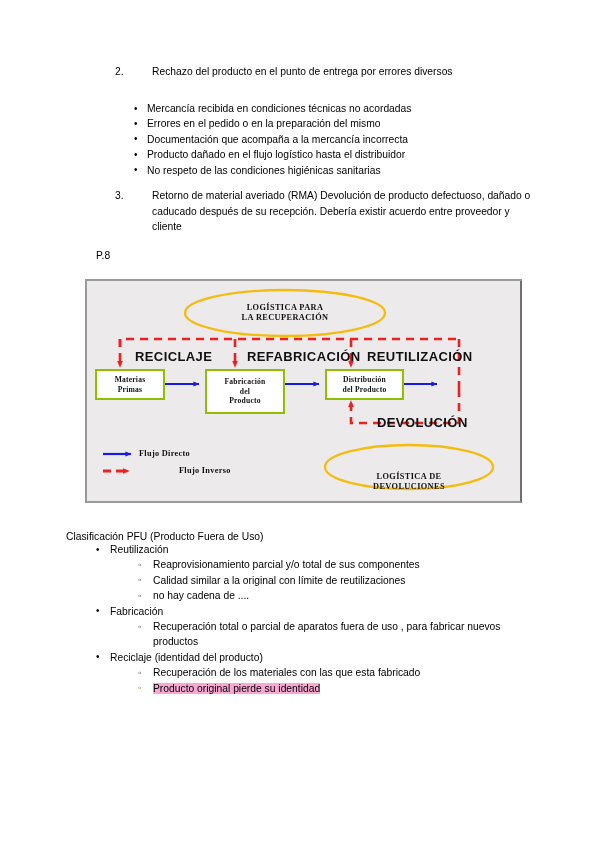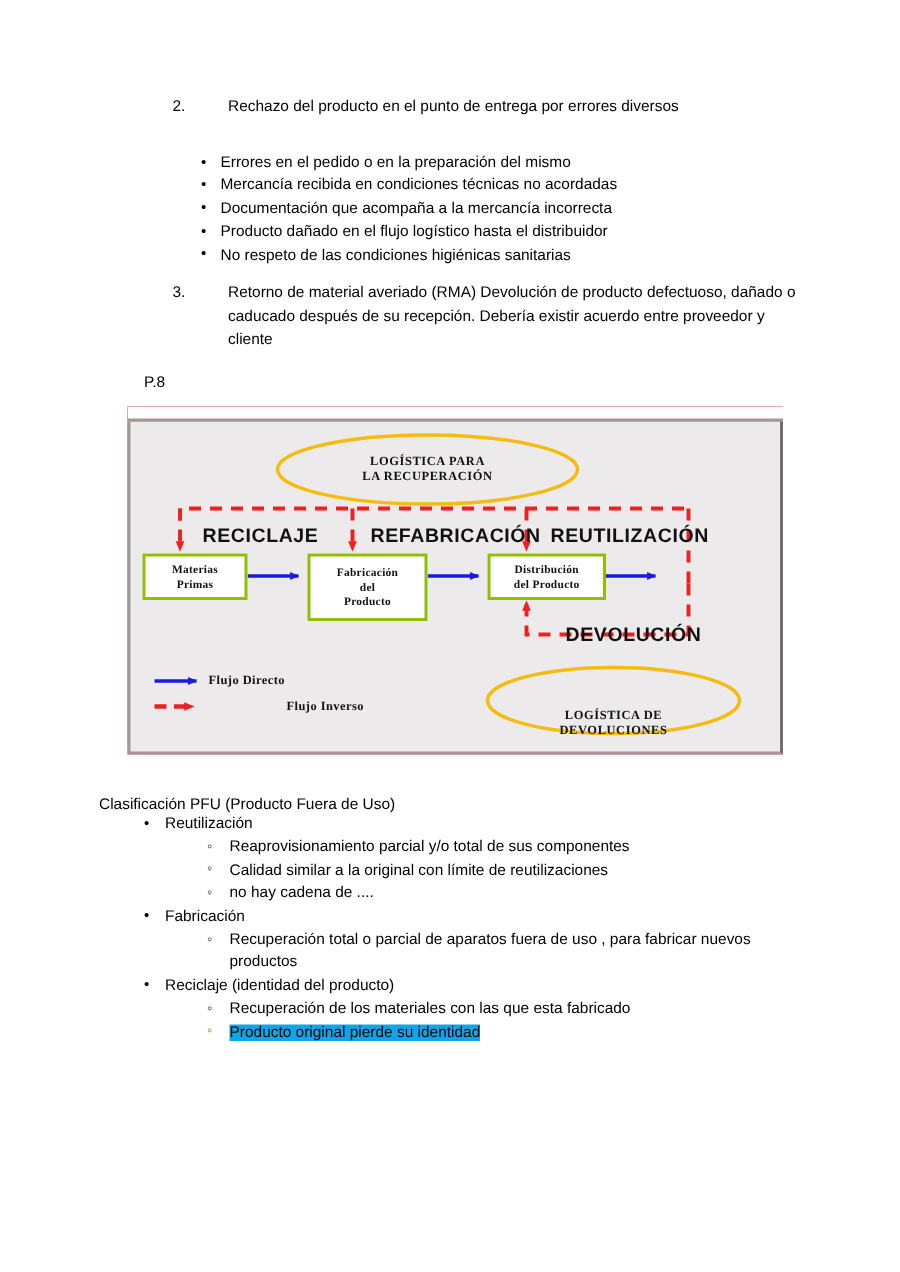--- a/index.html
+++ b/index.html
@@ -92,21 +92,21 @@
     position: absolute;
     left: 0px;
     top: -0.5px;
     font-size: 10px;
     color: #333;
   }
   .cls-list .lvl2.wrap {
     padding-right: 10px;
   }
   .hl {
-    background: #0ea5e9;
+    background: #f9a8d4;
   }
   .hl-row::before {
     color: #8a8a20 !important;
   }
 
   
   .diagram-wrap {
     position: absolute;
     left: 85px;
     top: 271px;
@@ -212,22 +212,22 @@
 <body>
 
 <div class="page">
 
   <div class="numitem" style="left:115px; top:64px; width:420px;">
     <span class="num">2.</span>
     <span class="body">Rechazo del producto en el punto de entrega por errores diversos</span>
   </div>
 
   <div class="bullist" style="left:133px; top:101px;">
+    <div class="li">Mercancía recibida en condiciones técnicas no acordadas</div>
     <div class="li">Errores en el pedido o en la preparación del mismo</div>
-    <div class="li">Mercancía recibida en condiciones técnicas no acordadas</div>
     <div class="li">Documentación que acompaña a la mercancía incorrecta</div>
     <div class="li">Producto dañado en el flujo logístico hasta el distribuidor</div>
     <div class="li">No respeto de las condiciones higiénicas sanitarias</div>
   </div>
 
   <div class="numitem" style="left:115px; top:188px; width:420px;">
     <span class="num">3.</span>
     <span class="body">Retorno de material averiado (RMA) Devolución de producto defectuoso, dañado o caducado después de su recepción. Debería existir acuerdo entre proveedor y cliente</span>
   </div>
 
@@ -305,21 +305,21 @@
         <div class="node" style="left:118px; top:88px; width:80px; height:45px;">
           <span>Fabricación<br>del<br>Producto</span>
         </div>
 
         <div class="node" style="left:238px; top:88px; width:79px; height:31px;">
           <span>Distribución<br>del Producto</span>
         </div>
 
 
         <div class="legend-label" style="left:52px; top:168px;">Flujo Directo</div>
-        <div class="legend-label" style="left:64px; top:185px;padding-left:40px;">Flujo Inverso</div>
+        <div class="legend-label" style="left:52px; top:185px;padding-left:40px;">Flujo Inverso</div>
 
       </div>
     </div>
   </div>
 
   <div class="cls-title" style="left:66px; top:513px;margin-top:16px;">Clasificación PFU (Producto Fuera de Uso)</div>
 
   <div class="cls-list" style="left:66px; top:542px;">
 
     <div class="lvl1">Reutilización</div>

